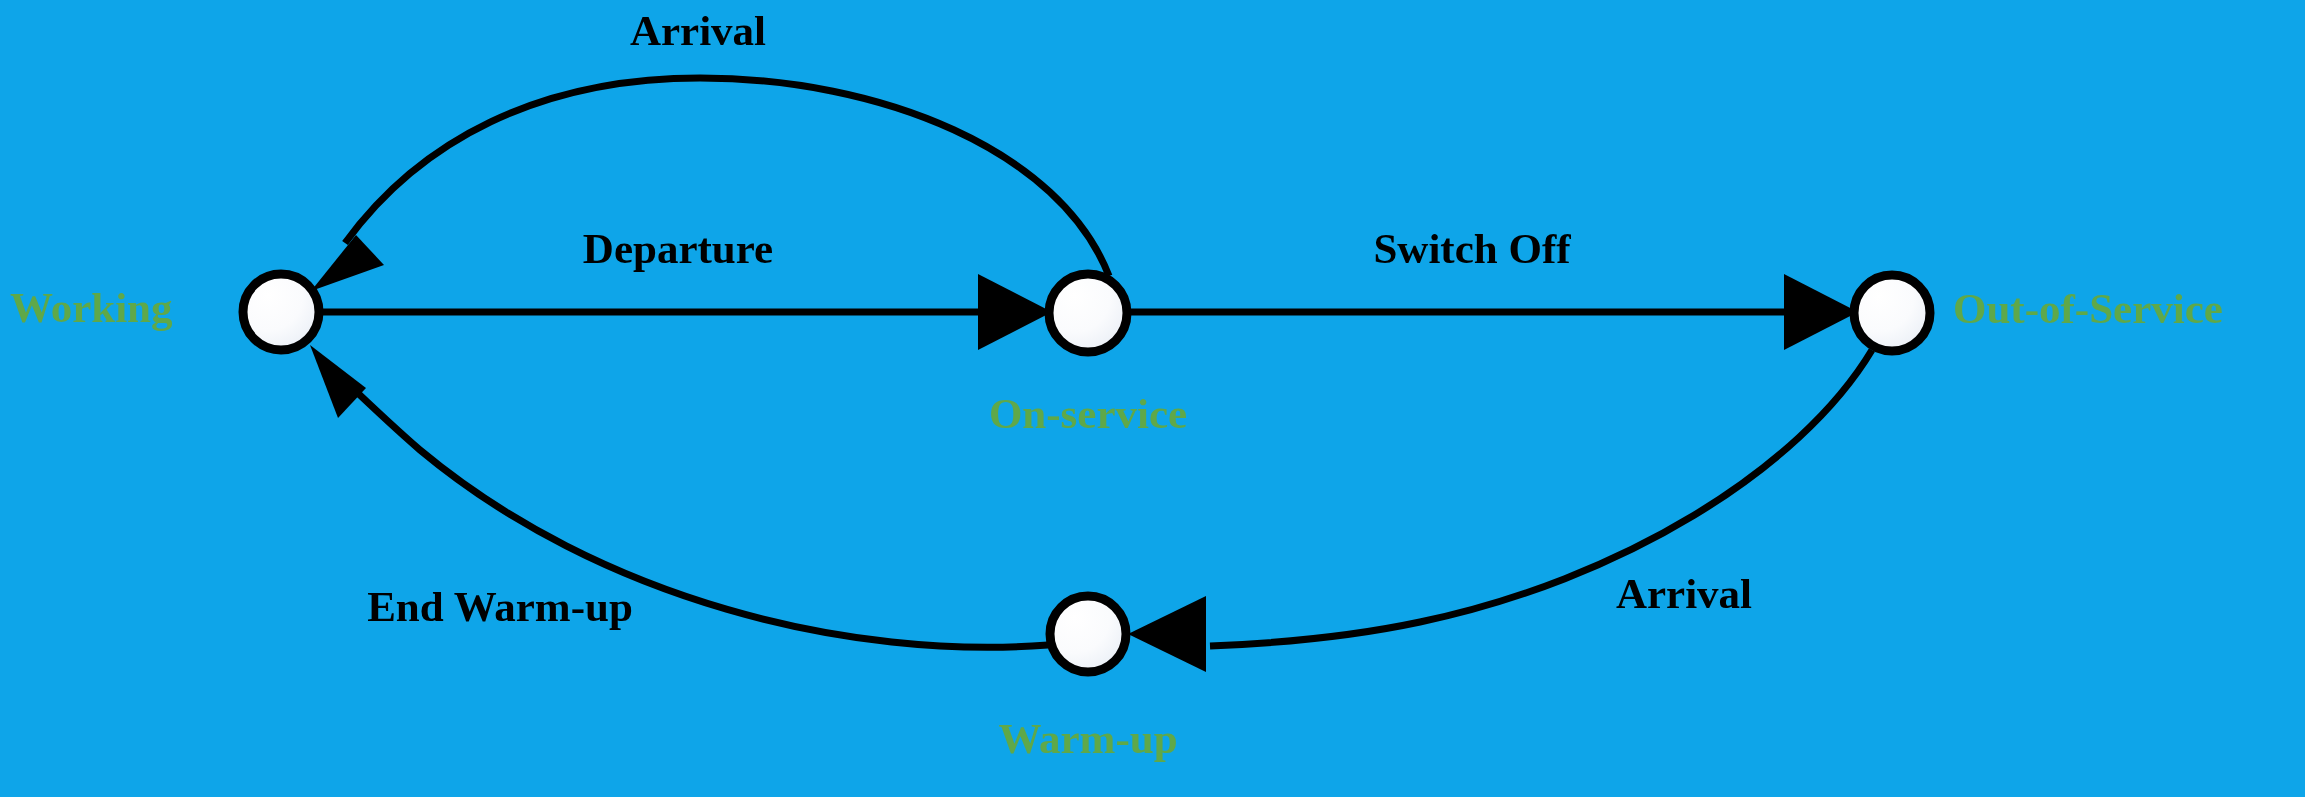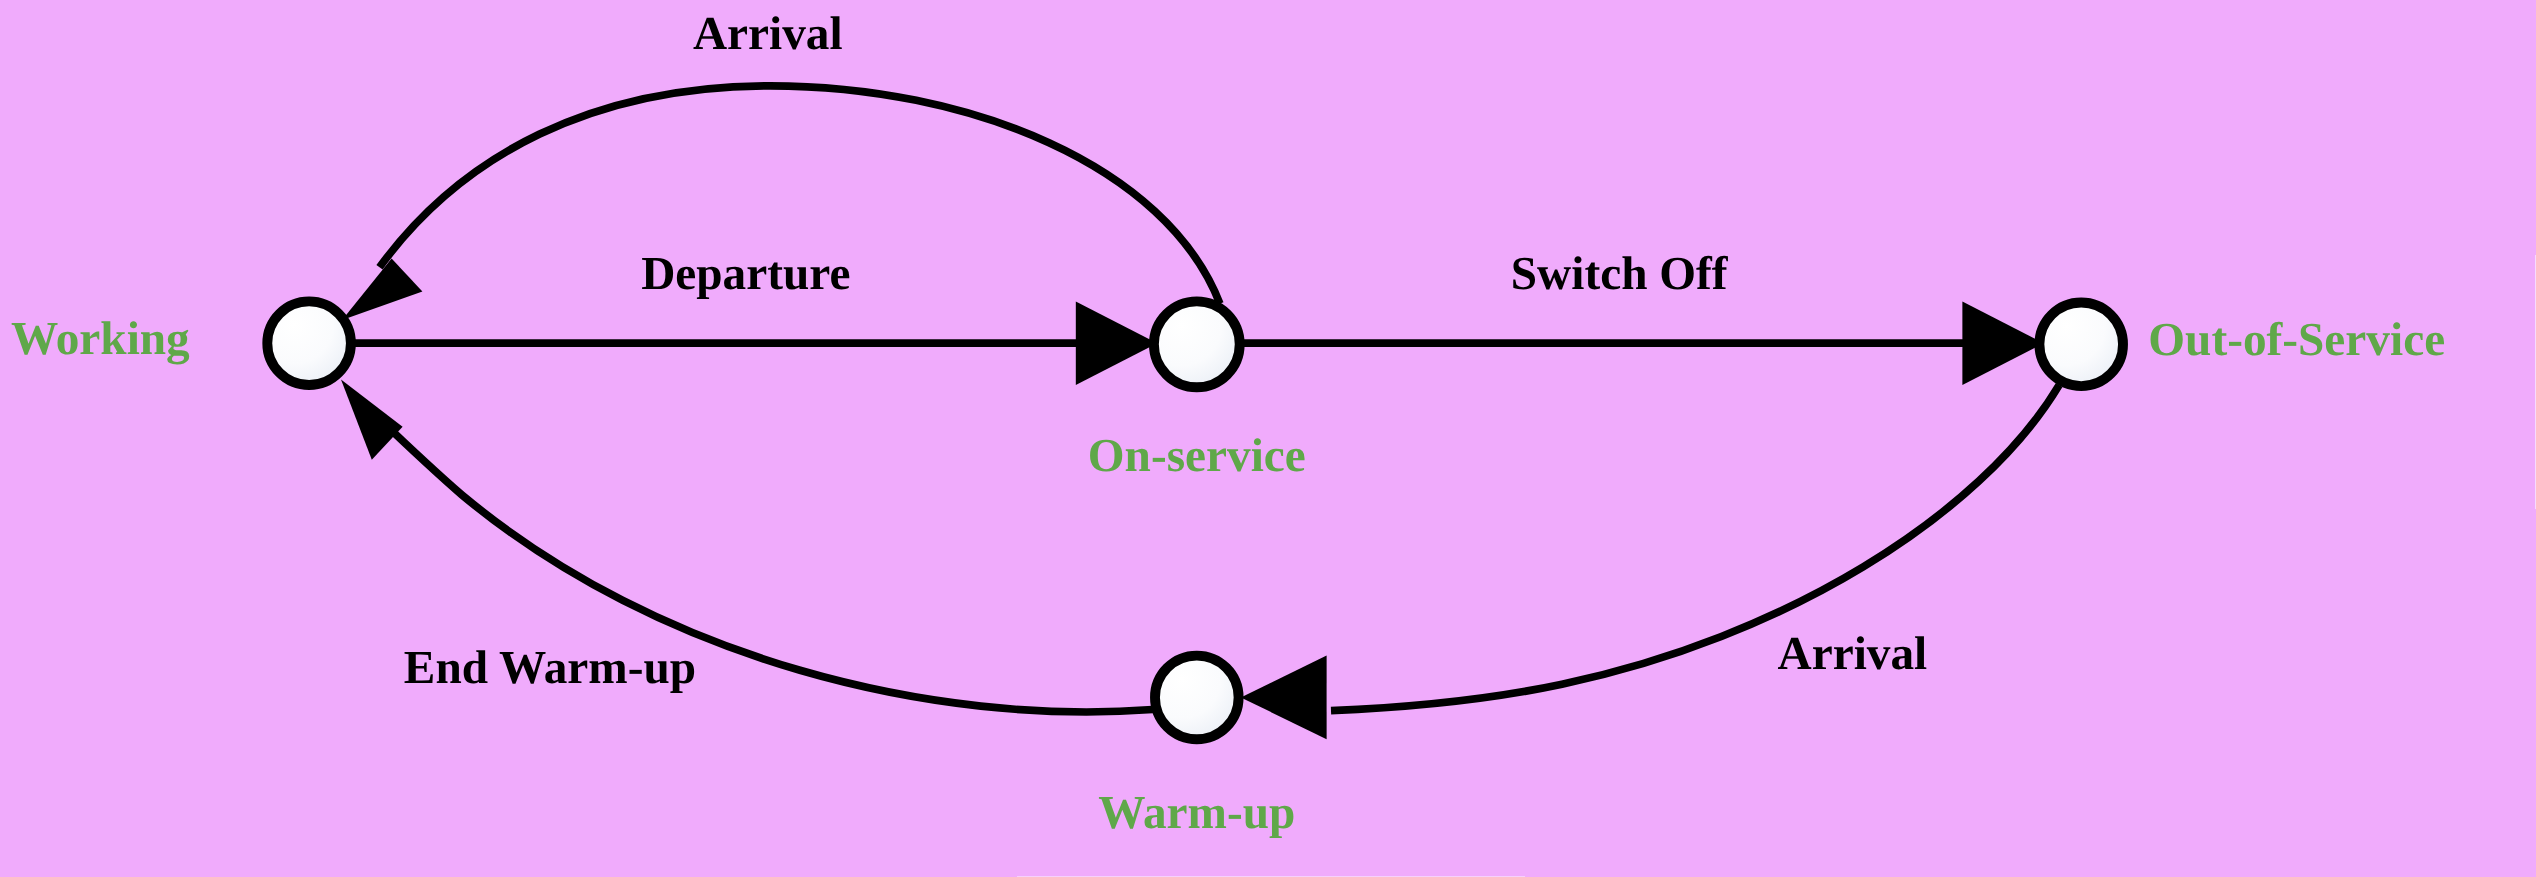--- a/index.html
+++ b/index.html
@@ -8,21 +8,21 @@
     padding: 0;
     background: #ffffff;
   }
   body {
     font-family: "Liberation Serif", "DejaVu Serif", serif;
   }
   #diagram-root {
     position: relative;
     width: 2305px;
     height: 797px;
-    background: #f0abfc;
+    background: #0ea5e9;
     overflow: hidden;
   }
   #diagram-svg {
     position: absolute;
     top: 0;
     left: 0;
     width: 2305px;
     height: 797px;
     display: block;
   }

